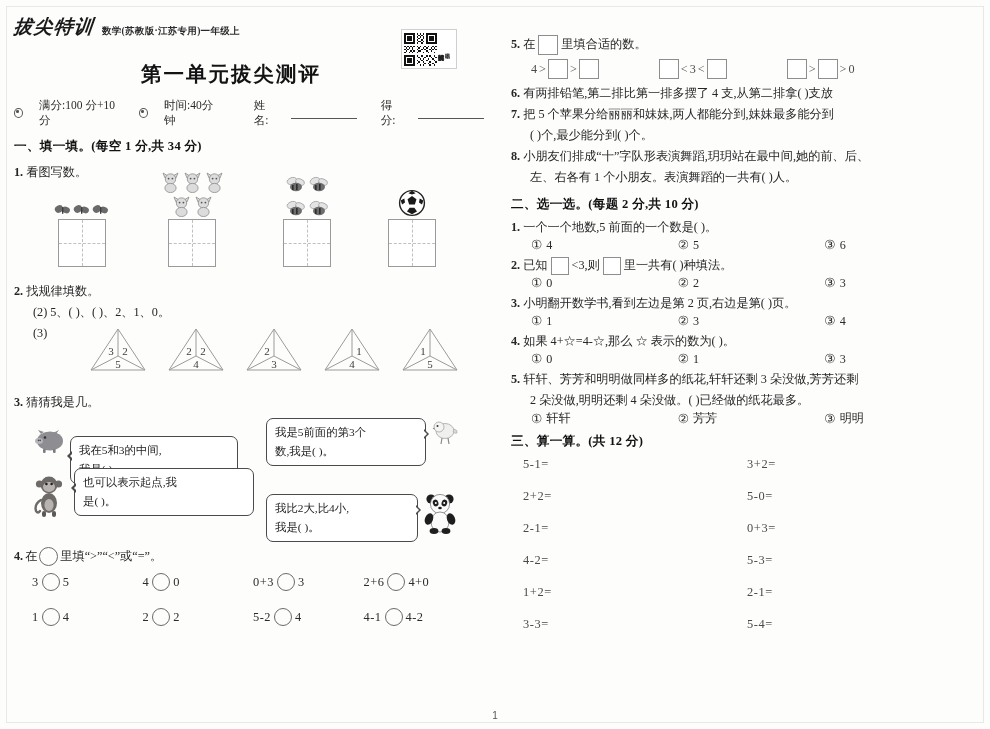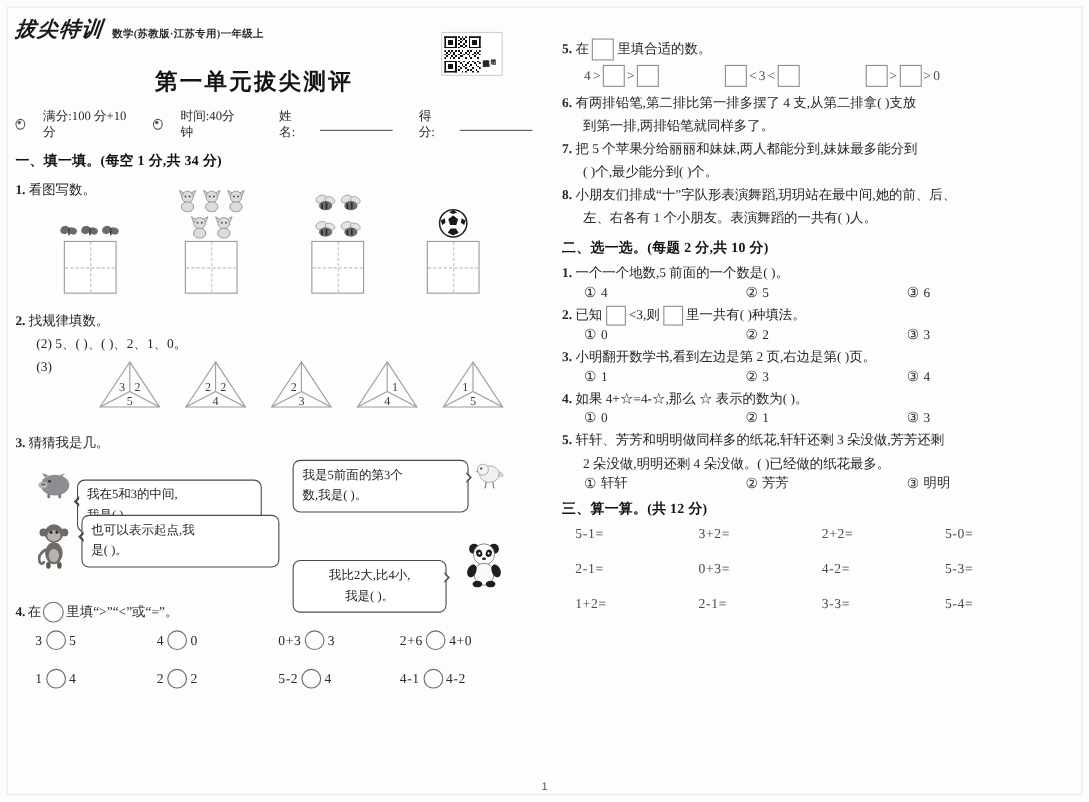--- a/index.html
+++ b/index.html
@@ -144,21 +144,21 @@
   .ineq-row{display:flex;align-items:center;padding-left:20px;margin-top:4px;font-size:12.2px;color:#4a4a4a;}
   .ineq{display:flex;align-items:center;gap:2px;}
   .ineq-gap{width:60px;}
 
   
   .choices{display:grid;grid-template-columns:repeat(3,1fr);padding-left:20px;font-size:12.1px;color:#2b2b2b;margin-top:-1px;margin-bottom:2px;}
   .choice{display:flex;align-items:center;gap:4px;}
   .cmark{font-size:12.6px;}
 
   
-  .calc-grid{display:grid;grid-template-columns:repeat(4,1fr);row-gap:17px;padding-left:12px;margin-top:7px;font-size:12.4px;color:#4a4a4a;letter-spacing:.6px;}
+  .calc-grid{display:grid;grid-template-columns:repeat(2,1fr);row-gap:17px;padding-left:12px;margin-top:7px;font-size:12.4px;color:#4a4a4a;letter-spacing:.6px;}
 
   .pgnum{
     position:absolute;left:0;right:0;bottom:8px;text-align:center;
     font-size:10px;color:#555;font-family:"Liberation Sans",sans-serif;
   }
 </style>
 </head>
 <body>
 
 <div class="page">
@@ -579,21 +579,21 @@
           <ellipse cx="17" cy="31" rx="4.6" ry="6" fill="#b8b3b0"></ellipse>
           <path d="M9 26 q-7 4 -5 11 q2 3 4 0" stroke="#6e6a68" stroke-width="2.4" fill="none" stroke-linecap="round"></path>
           <rect x="10" y="37" width="4" height="6" rx="2" fill="#5c5856"></rect>
           <rect x="20" y="37" width="4" height="6" rx="2" fill="#5c5856"></rect>
         </svg>
         <div class="bub tail-left" style="left:60px;top:52px;width:180px;">
           <div>也可以表示起点,我</div>
           <div>是(        )。</div>
         </div>
 
-        <div class="bub tail-right" style="left:252px;top:93px;width:140px;text-align:center;">
+        <div class="bub tail-right" style="left:252px;top:78px;width:152px;">
           <div>我比2大,比4小,</div>
           <div>我是(        )。</div>
         </div>
         <svg class="animal" style="left:408px;top:76px;" width="38" height="42" viewBox="0 0 38 42">
           <circle cx="9" cy="7" r="4.6" fill="#1e1e1e"></circle>
           <circle cx="27" cy="7" r="4.6" fill="#1e1e1e"></circle>
           <circle cx="18" cy="12" r="9.6" fill="#fafafa" stroke="#7a7a7a" stroke-width=".8"></circle>
           <ellipse cx="13.6" cy="11" rx="2.8" ry="3.4" fill="#1e1e1e" transform="rotate(-16 13.6 11)"></ellipse>
           <ellipse cx="22.4" cy="11" rx="2.8" ry="3.4" fill="#1e1e1e" transform="rotate(16 22.4 11)"></ellipse>
           <circle cx="13.8" cy="11" r="1" fill="#fff"></circle>
@@ -690,21 +690,20 @@
           <span class="sqbox"></span>
           <span>&gt;</span>
           <span>0</span>
         </span>
       </div>
 
       <div class="q" style="margin-top:4px;">
         <span class="q-num">6.</span>
         <span>有两排铅笔,第二排比第一排多摆了 4 支,从第二排拿(        )支放</span>
       </div>
-      <div class="q indent">到第一排,两排铅笔就同样多了。</div>
 
       <div class="q">
         <span class="q-num">7.</span>
         <span>把 5 个苹果分给丽丽和妹妹,两人都能分到,妹妹最多能分到</span>
       </div>
       <div class="q indent">(        )个,最少能分到(        )个。</div>
 
       <div class="q">
         <span class="q-num">8.</span>
         <span>小朋友们排成“十”字队形表演舞蹈,玥玥站在最中间,她的前、后、</span>

